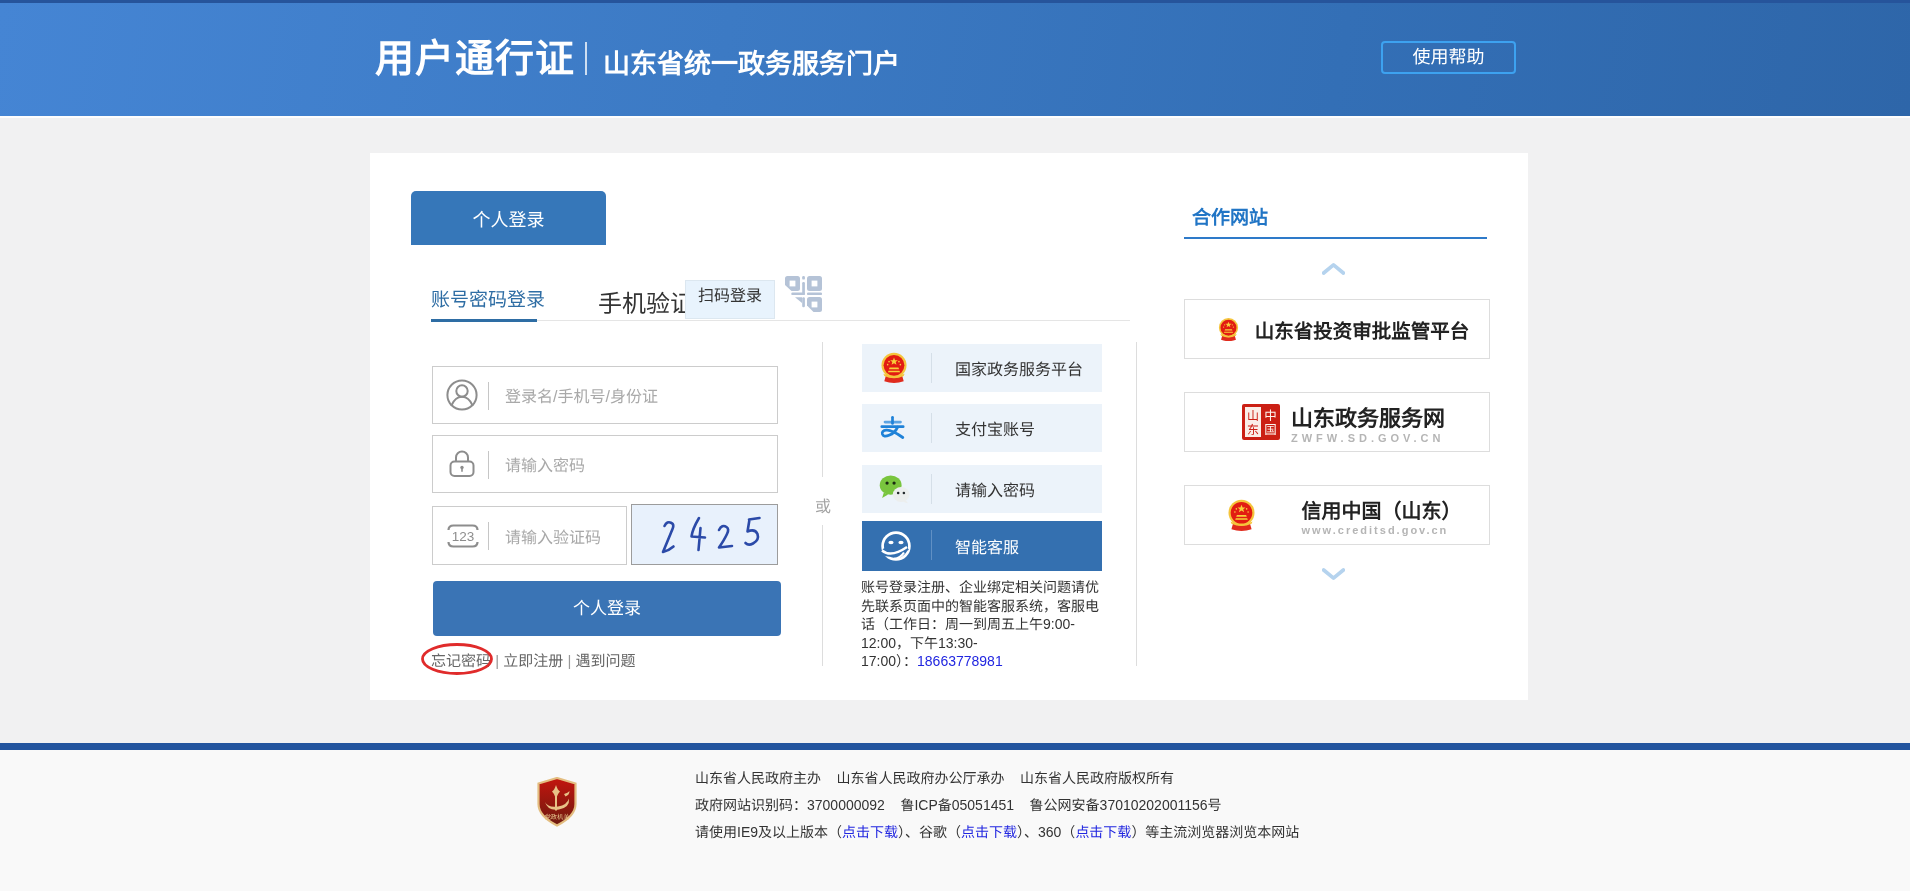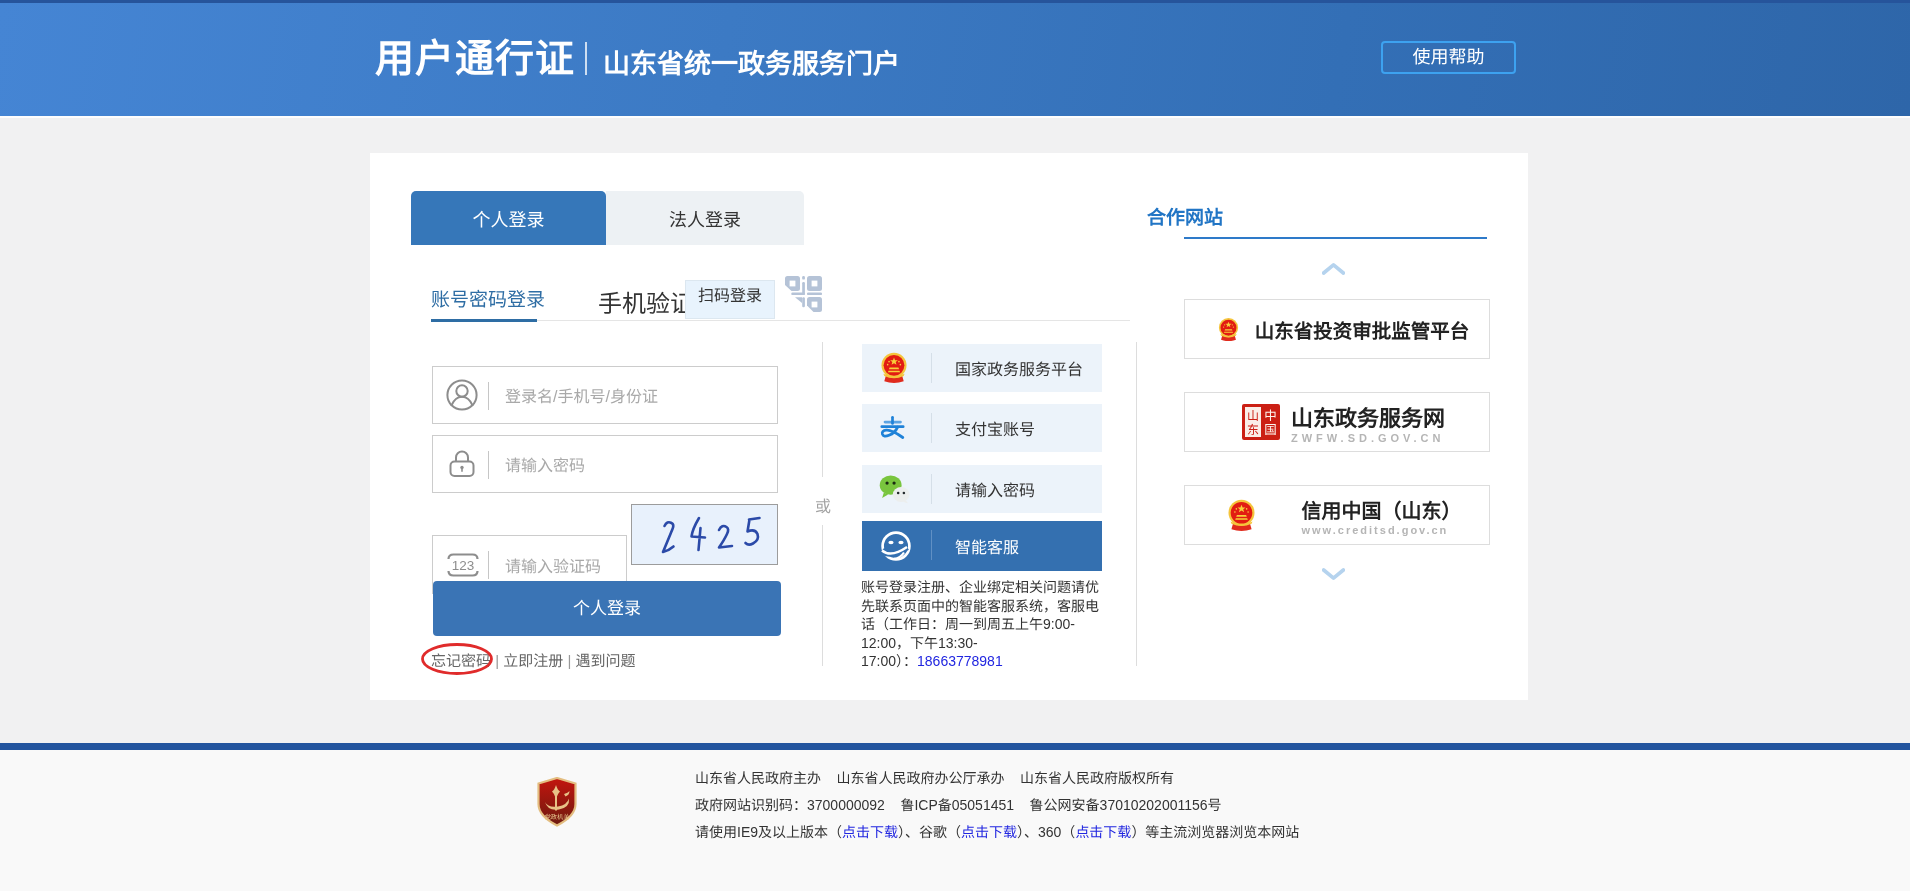--- a/index.html
+++ b/index.html
@@ -33,21 +33,21 @@
 #scan { left:315px; top:127px; width:90px; height:39px; background:#e8f3fd; border:1px solid #dce7f0;
   font-size:16px; color:#333; text-align:center; line-height:29px; }
 #qricon { left:415px; top:123px; }
 #stline { left:61px; top:167px; width:699px; height:1px; background:#e5e5e5; }
 #stunder { left:61px; top:166px; width:106px; height:3px; background:#2e6da4; }
 
 
 .inp { border:1px solid #ccc; background:#fff; }
 #in1 { left:62px; top:213px; width:346px; height:58px; }
 #in2 { left:62px; top:282px; width:346px; height:58px; }
-#in3 { left:62px; top:353px; width:195px; height:59px;margin-top:29px; }
+#in3 { left:62px; top:353px; width:195px; height:59px; }
 .isep { position:absolute; left:55px; top:15px; width:1px; height:28px; background:#c6c6c6; }
 .ph { position:absolute; left:72px; top:0; height:100%; display:flex; align-items:center; font-size:16px; color:#a9a9a9; }
 .ico { position:absolute; left:13px; top:50%; transform:translateY(-50%); }
 #captcha { left:261px; top:351px; width:147px; height:61px; background:#e8f1fc; border:1px solid #9c9c9c; }
 
 
 #loginbtn { left:63px; top:428px; width:348px; height:55px; background:#3a74b5; border-radius:4px;
   color:#fff; font-size:17px; text-align:center; line-height:55px; }
 
 
@@ -71,21 +71,21 @@
 #lr3 { top:312px; }
 #lr4 { top:368px; height:50px; background:#3470b0; }
 #lr4 .txt { color:#fff; }
 #lr4 .divd { background:#6090c4; }
 
 
 #helptxt { left:491px; top:425px; width:260px; font-size:14px; line-height:18.6px; color:#333; }
 #helptxt .tel { color:#2126e0; }
 
 
-#sb-title { left:777px; top:49px; font-size:19px; font-weight:bold; color:#2175c5; }
+#sb-title { left:822px; top:49px; font-size:19px; font-weight:bold; color:#2175c5; }
 #sb-under { left:814px; top:84px; width:303px; height:2px; background:#2e7ac9; }
 #chev-up { left:952px; top:109px; }
 #chev-dn { left:952px; top:415px; }
 .sbox { position:absolute; left:814px; width:306px; height:60px; background:#fff; border:1px solid #ddd;
   display:flex; align-items:center; justify-content:center; font-family:"Liberation Serif",serif;padding-left:12px; }
 #sbox1 { top:146px; }
 #sbox2 { top:239px; }
 #sbox3 { top:332px;gap:19px; }
 .sbox .stxt { font-size:19.5px; font-weight:bold; color:#222; }
 .sbox .surl { font-size:11px; color:#b5b5b5; letter-spacing:4px; font-family:Liberation Sans, sans-serif; font-weight:bold; }
@@ -101,21 +101,20 @@
 <body>
 <div class="abs" id="topstrip"></div>
 <div class="abs" id="header"></div>
 <div class="abs" id="h-title">用户通行证</div>
 <div class="abs" id="h-sep"></div>
 <div class="abs" id="h-sub">山东省统一政务服务门户</div>
 <div class="abs" id="h-help">使用帮助</div>
 
 <div class="abs" id="card">
   <div class="abs" id="tab1">个人登录</div>
-  <div class="abs" id="tab2">法人登录</div>
 
   <div class="abs" id="st1">账号密码登录</div>
   <div class="abs" id="st2">手机验证码登录</div>
   <div class="abs" id="scan">扫码登录</div>
   <div class="abs" id="qricon">
     <svg width="37" height="36" viewBox="0 0 37 36" fill="#b5c3d7">
       <path d="M2.5 0 h10 a2.5 2.5 0 0 1 2.5 2.5 v10 a2.5 2.5 0 0 1-2.5 2.5 H6.5 L0 9 V2.5 A2.5 2.5 0 0 1 2.5 0 z"></path>
       <rect x="4.6" y="4.6" width="5.8" height="5.8" fill="#fff"></rect>
       <rect x="22" y="0" width="15" height="15" rx="2.5"></rect>
       <rect x="26.6" y="4.6" width="5.8" height="5.8" fill="#fff"></rect>

